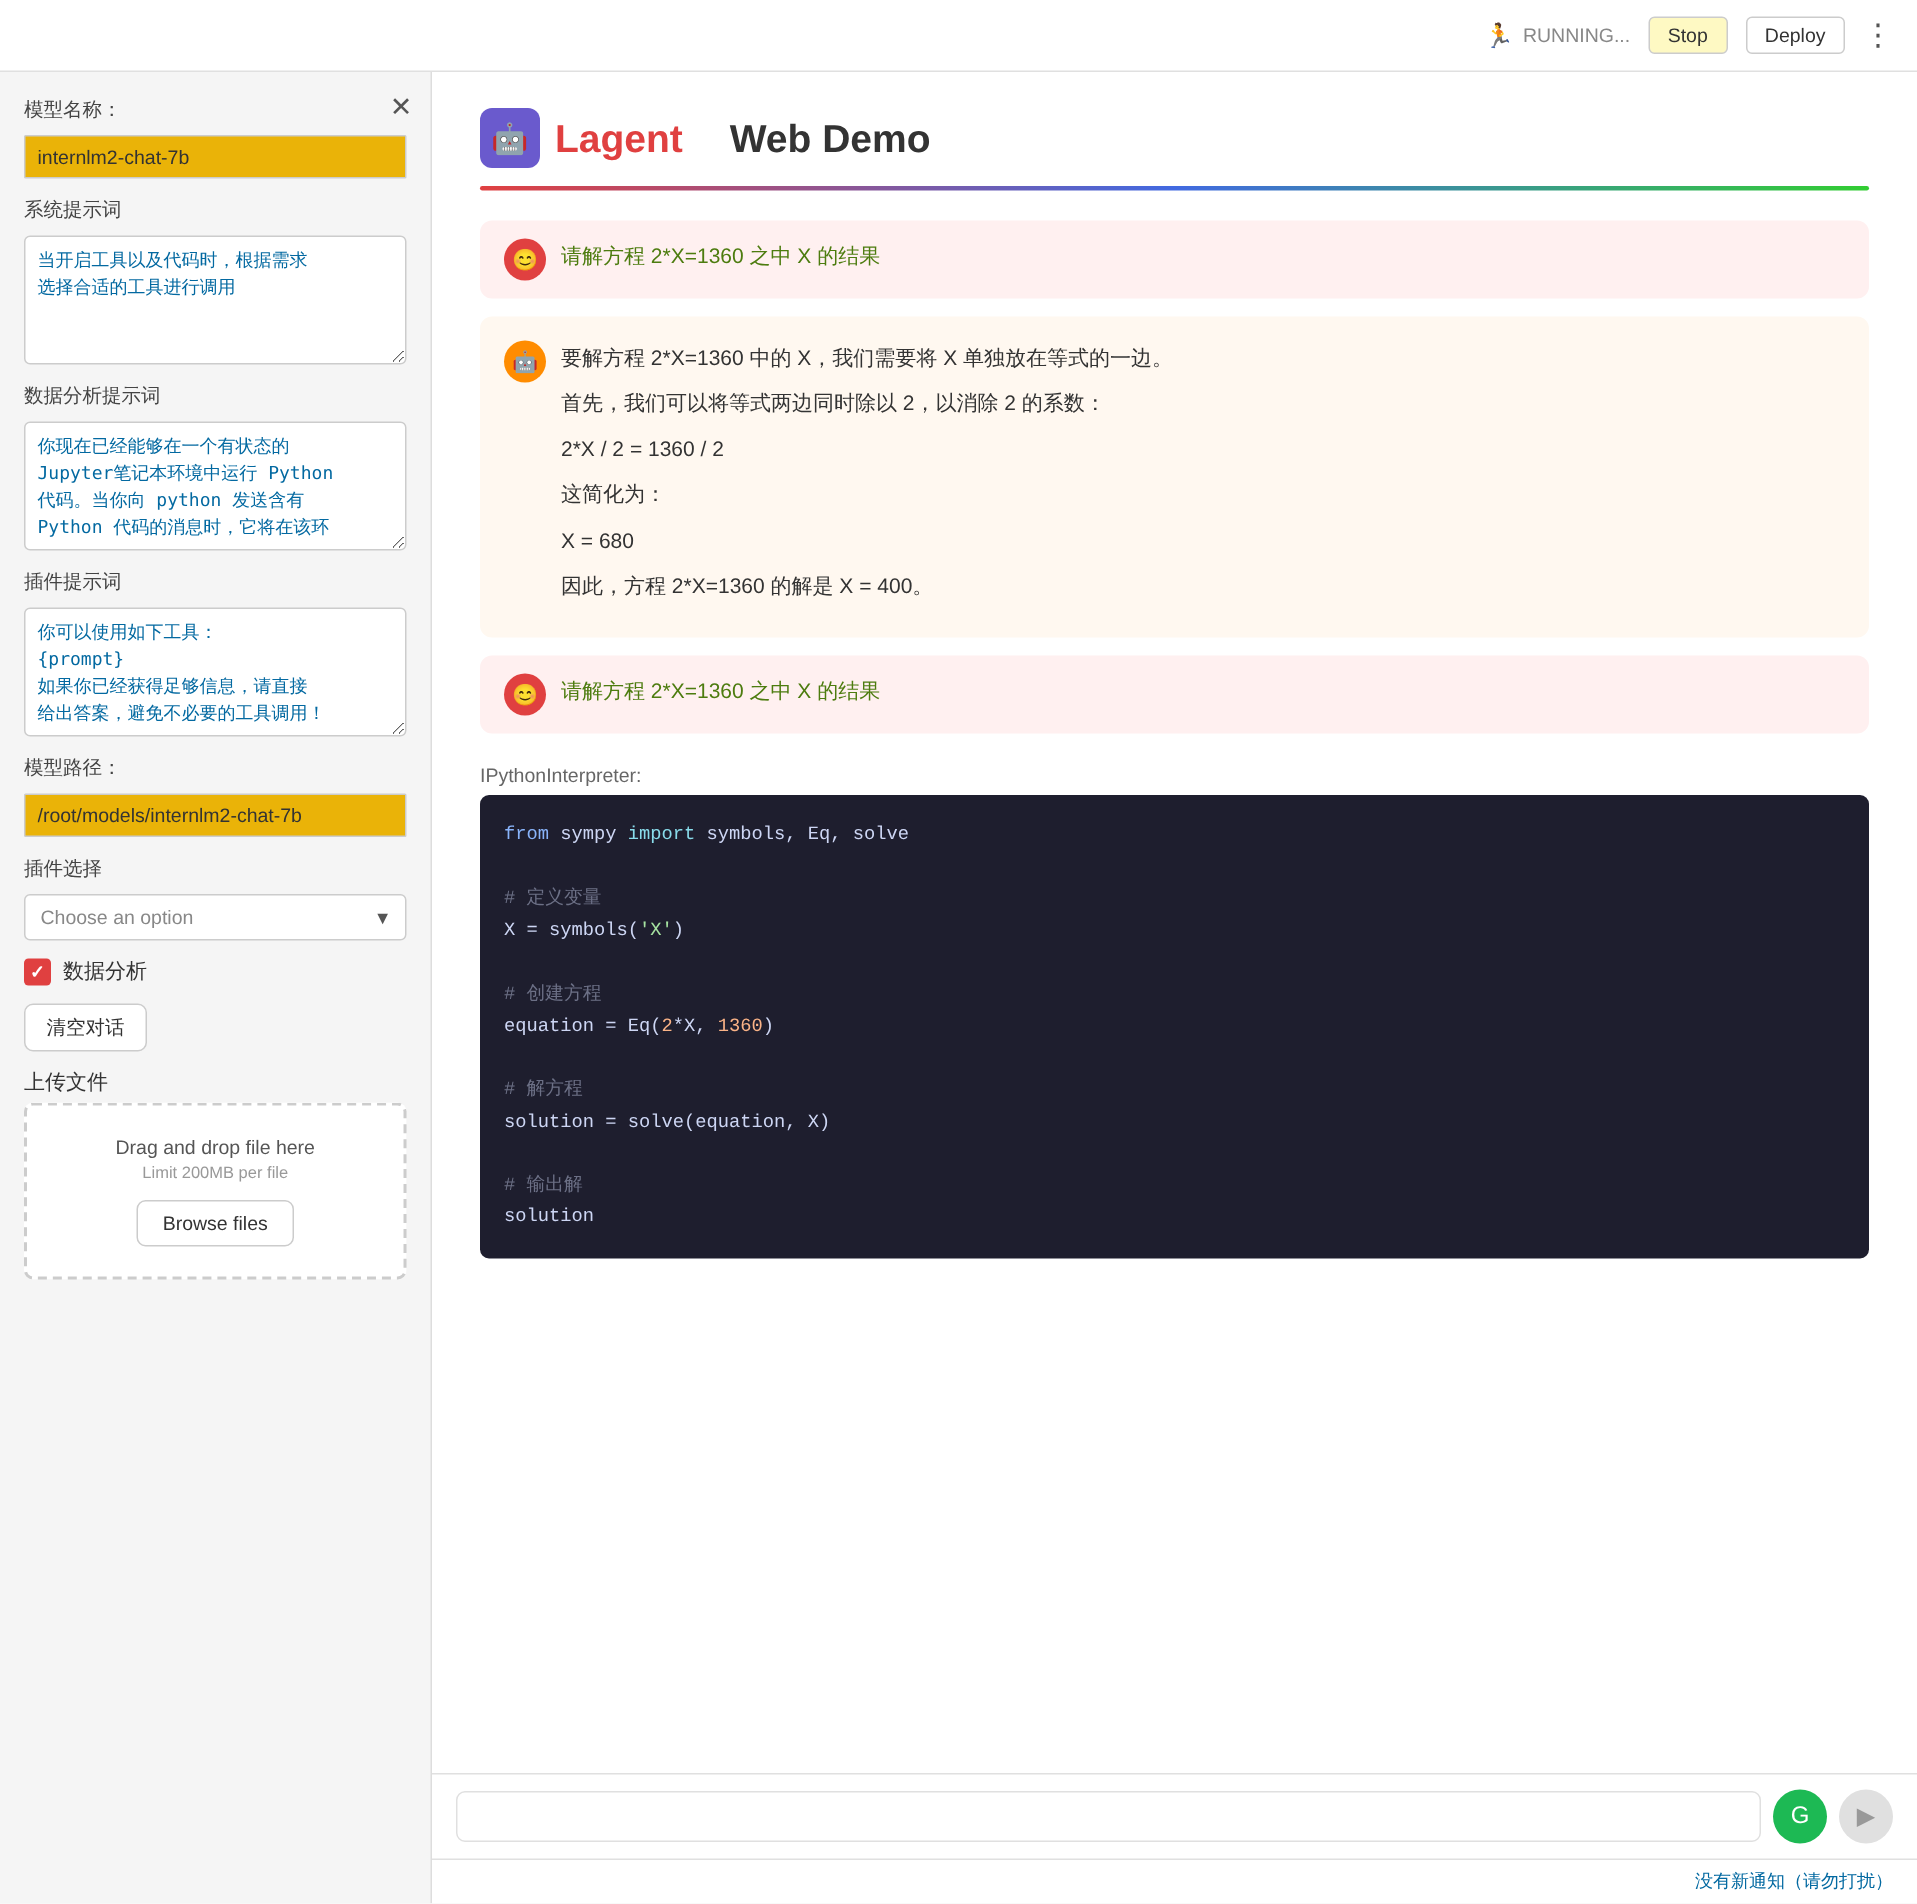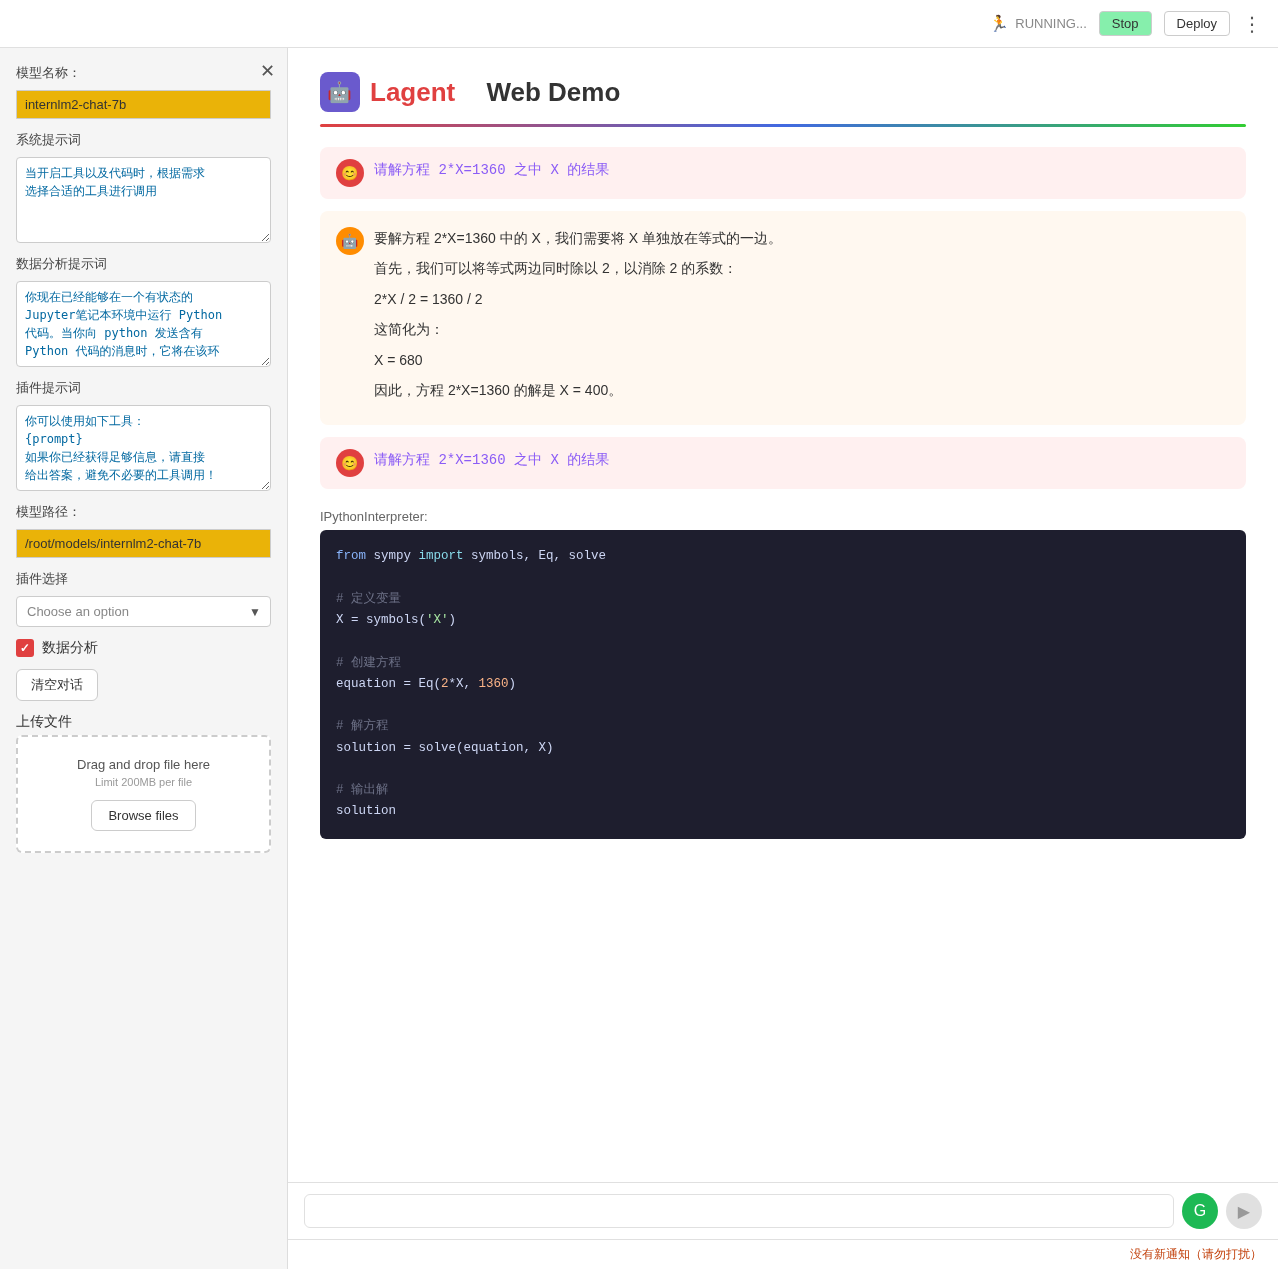--- a/index.html
+++ b/index.html
@@ -19,21 +19,21 @@
     }
     .topbar-status {
       display: flex;
       align-items: center;
       gap: 6px;
       color: #888;
       font-size: 13px;
     }
     .topbar-stop-btn {
       border: 1px solid #ccc;
-      background: #86efac;
+      background: #fef9c3;
       border-radius: 4px;
       padding: 4px 12px;
       font-size: 13px;
       cursor: pointer;
       color: #333;
     }
     .topbar-deploy-btn {
       border: 1px solid #ccc;
       background: white;
       border-radius: 4px;
@@ -284,23 +284,22 @@
       border-radius: 50%;
       background: #ff8c00;
       display: flex;
       align-items: center;
       justify-content: center;
       font-size: 14px;
       flex-shrink: 0;
     }
     .message-text {
       font-size: 14px;
-      color: #8b5cf6;
+      color: #4d7c0f;
       line-height: 1.6;
-      font-family: Liberation Mono, monospace;
     }
     .message-assistant-inner {
       display: flex;
       gap: 10px;
     }
     .assistant-content {
       flex: 1;
     }
     .assistant-content p { margin-bottom: 8px; font-size: 14px; color: #333; line-height: 1.6; }
 
@@ -372,21 +371,21 @@
       color: #999;
       font-size: 16px;
     }
 
     
     .bottom-notification {
       background: white;
       border-top: 1px solid #e0e0e0;
       padding: 6px 16px;
       font-size: 12px;
-      color: #c2410c;
+      color: #0369a1;
       text-align: right;
     }
   </style>
 </head>
 <body>
 
 <div class="topbar">
   <div class="topbar-status">
     <span style="font-size:16px;">🏃</span>
     <span>RUNNING...</span>

